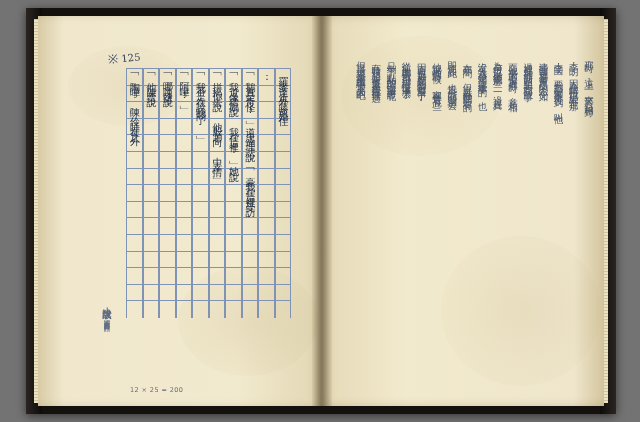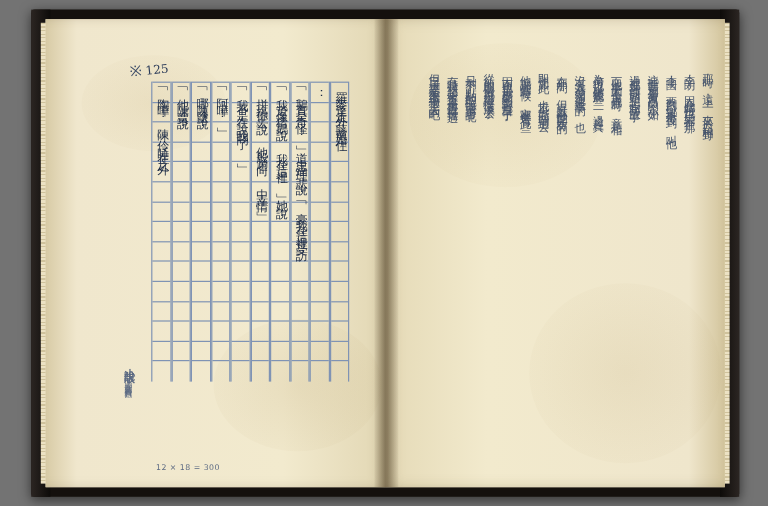--- a/index.html
+++ b/index.html
@@ -428,21 +428,21 @@
           <div class="ms-text-col" style="left: 33px;">「哪陳鹽說：</div>
           <div class="ms-text-col" style="left: 16.5px;">「他陳賣說：</div>
           <div class="ms-text-col" style="left: 0px;">「陶嘩！陳」伶睡在之外</div>
         </div>
 
       <div class="ms-sidelabel">
         <span class="big">小說版</span>
         <span>國家文藝資料館</span>
       </div>
 
-      <div class="ms-footer">12 × 18 = 300</div>
+      <div class="ms-footer">12 × 25 = 200</div>
     </div>
 
     <div class="page page-right">
       <div class="stain" style="left:20px;top:20px;width:160px;height:120px;background:radial-gradient(rgba(175,145,85,0.10),rgba(175,145,85,0));"></div>
       <div class="stain" style="left:120px;top:220px;width:160px;height:150px;background:radial-gradient(rgba(160,130,70,0.10),rgba(160,130,70,0));"></div>
 
     </div>
 
     <div class="gutter"></div>
 

